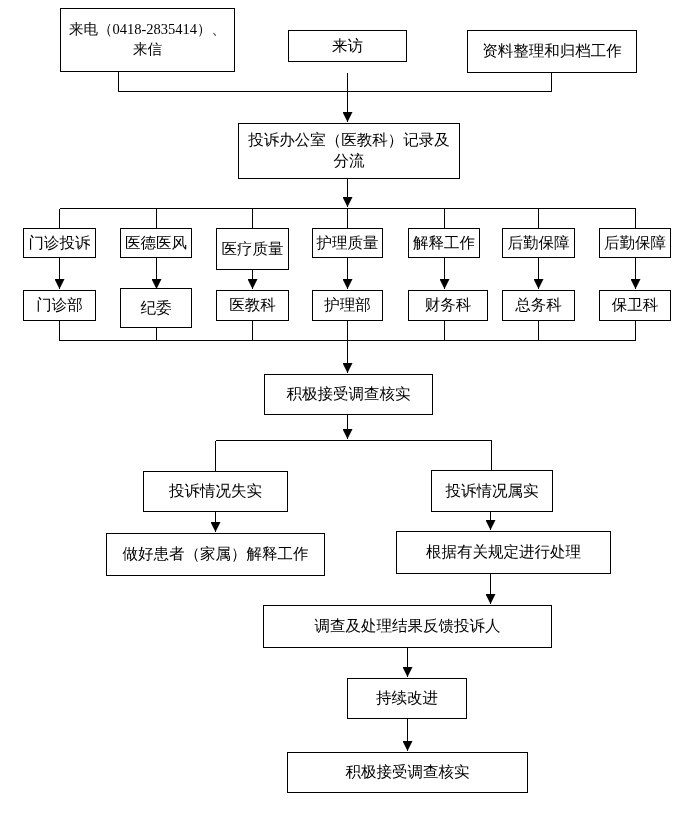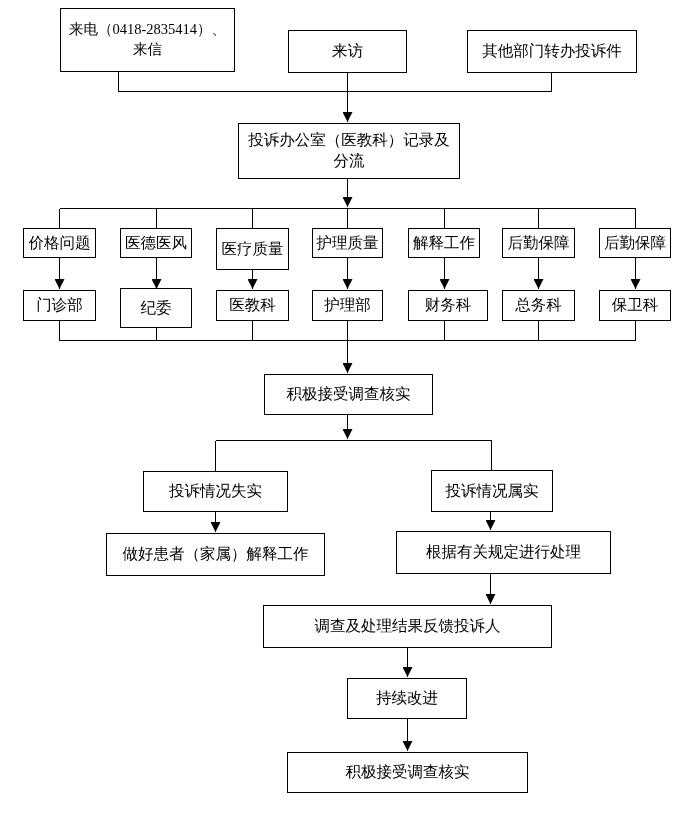--- a/index.html
+++ b/index.html
@@ -71,34 +71,34 @@
       <line x1="490.5" y1="574" x2="490.5" y2="604" marker-end="url(#arr)"></line>
       <line x1="407.5" y1="648" x2="407.5" y2="677" marker-end="url(#arr)"></line>
       <line x1="407.5" y1="719" x2="407.5" y2="751" marker-end="url(#arr)"></line>
     </g>
   </svg>
 
   <div class="node small-font" style="left:60px;top:8px;width:175px;height:64px">
     <span class="ln">来电（0418-2835414）、</span>
     <span class="ln">来信</span>
   </div>
-  <div class="node" style="left:288px;top:30px;width:119px;height:43px">
+  <div class="node" style="left:288px;top:30px;width:119px;height:32px">
     <span class="ln">来访</span>
   </div>
   <div class="node" style="left:467px;top:30px;width:170px;height:43px">
-    <span class="ln">其他部门转办投诉件</span>
+    <span class="ln">资料整理和归档工作</span>
   </div>
 
   <div class="node" style="left:238px;top:123px;width:222px;height:56px">
     <span class="ln">投诉办公室（医教科）记录及</span>
     <span class="ln">分流</span>
   </div>
 
   <div class="node" style="left:23px;top:228px;width:73px;height:30px">
-      <span class="ln">价格问题</span>
+      <span class="ln">门诊投诉</span>
     </div>
   <div class="node" style="left:120px;top:228px;width:72px;height:30px">
       <span class="ln">医德医风</span>
     </div>
   <div class="node" style="left:216px;top:228px;width:73px;height:42px">
       <span class="ln">医疗质量</span>
     </div>
   <div class="node" style="left:312px;top:228px;width:71px;height:30px">
       <span class="ln">护理质量</span>
     </div>

